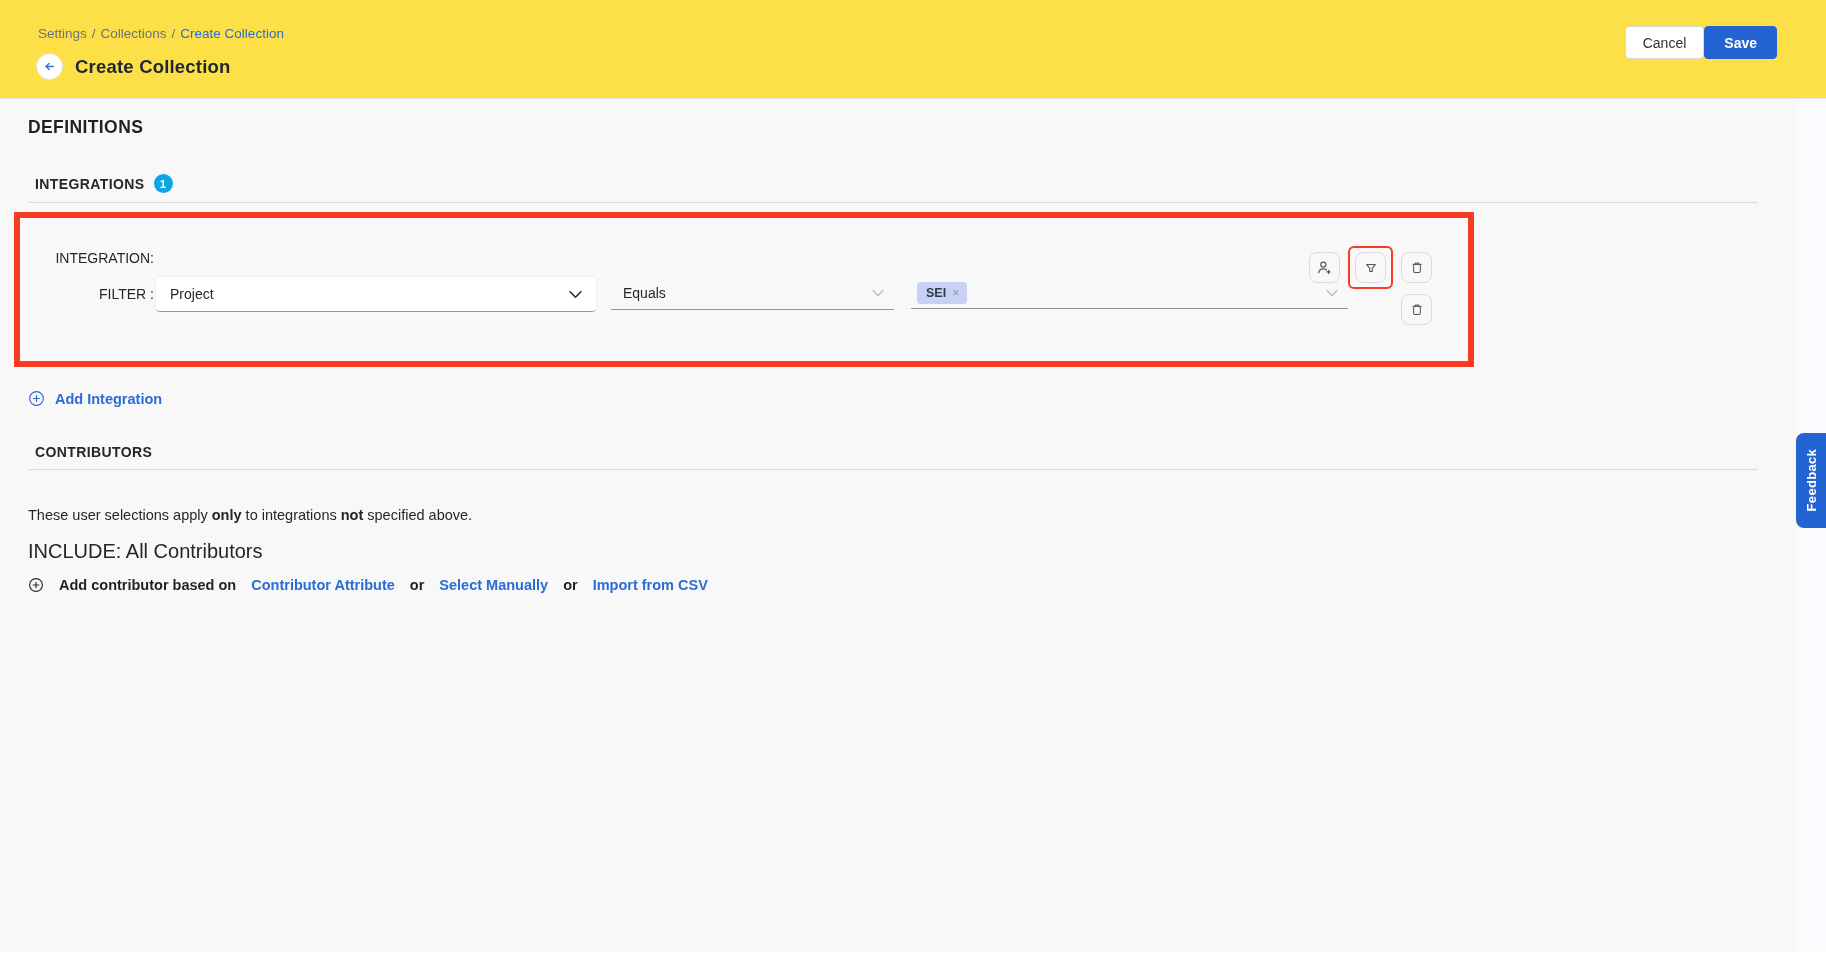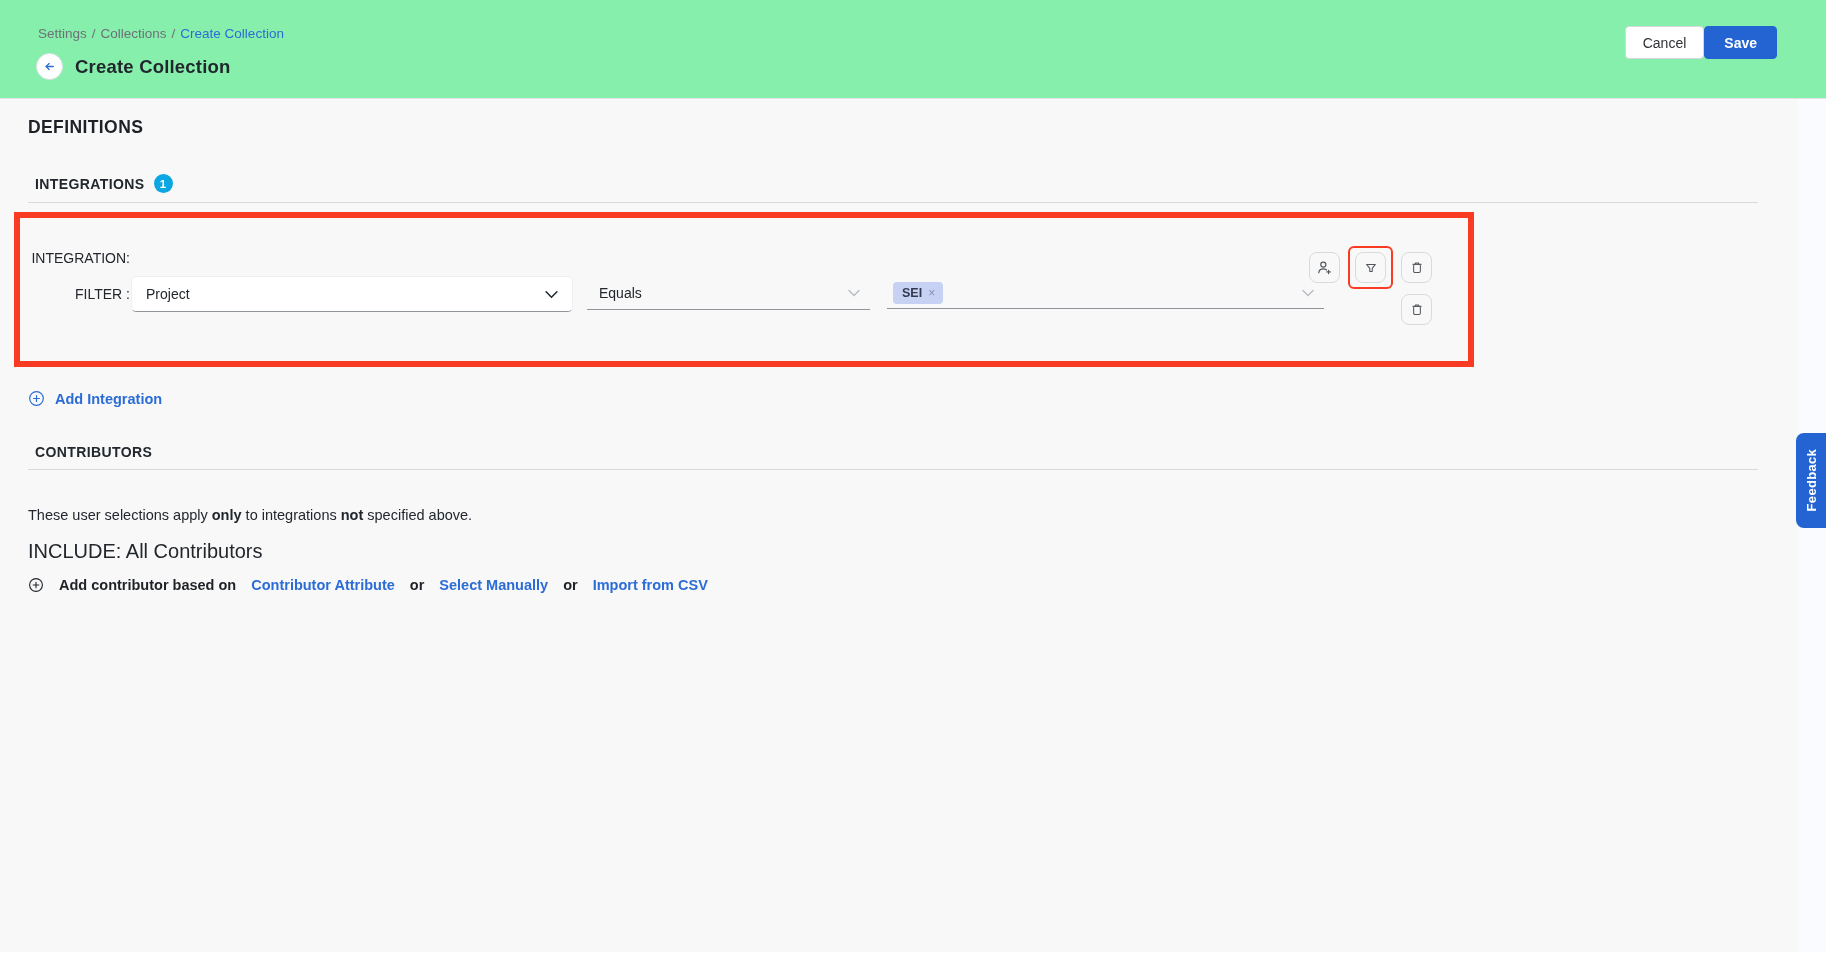--- a/index.html
+++ b/index.html
@@ -5,21 +5,21 @@
   * { box-sizing: border-box; margin: 0; padding: 0; }
   html, body { width: 1826px; height: 953px; }
   body {
     font-family: "Liberation Sans", "DejaVu Sans", sans-serif;
     color: #22272d;
     background: #ffffff;
   }
   .app { position: relative; width: 1826px; height: 953px; overflow: hidden; background:#ffffff; }
 
   
-  .header { position: relative; height: 99px; background: #86efac; border-bottom: 1px solid #e3e4e6; }
+  .header { position: relative; height: 99px; background: #fde047; border-bottom: 1px solid #e3e4e6; }
   .breadcrumb { position: absolute; left: 38px; top: 26px; font-size: 13.5px; color: #6d7177; }
   .breadcrumb .sep { margin: 0 5px; color: #6d7177; }
   .breadcrumb .crumb-current { color: #2c6cd6; }
   .title-row { position: absolute; left: 36px; top: 53px; display: flex; align-items: center; gap: 12px; }
   .back-btn {
     width: 27px; height: 27px; border-radius: 50%; background: #fff;
     border: 1px solid #dfe2e7; display: flex; align-items: center; justify-content: center;
     cursor: pointer; flex: none;
   }
   .page-title { font-size: 18.5px; font-weight: 700; color: #22272d; letter-spacing: .2px; }
@@ -41,21 +41,21 @@
 
   .section-label-row { margin-top: 36px; display: flex; align-items: center; gap: 9px; }
   .section-label { font-size: 14px; font-weight: 700; letter-spacing: .4px; color: #22272d; padding-left: 7px; }
   .count-badge { width: 19px; height: 19px; border-radius: 50%; background: #0aa7e2; color: #fff; font-size: 11.5px; font-weight: 700; display: flex; align-items: center; justify-content: center; }
   .hr { height: 1px; background: #d9dadc; margin-top: 9px; margin-right: 68px; }
 
   
   .red-box {
     position: relative; margin: 9px 29px 0 -14px; 
     margin-left: -14px; width: 1460px; height: 155px;
-    border: 6px solid #f83b22; background: #f8f8f8;
+    border: 6px solid #f83b22; background: #f8f8f8; padding-left: 24px;
   }
   .int-row { display: flex; align-items: flex-end; margin-top: 32px; }
   .label-col { width: 110px; flex: none; text-align: right; font-size: 14px; font-weight: 500; color: #23272c; padding-bottom: 8px; }
   .select-underline {
     border-bottom: 1px solid #8f959b; display: flex; align-items: center; justify-content: space-between;
     padding: 6px 10px 7px 12px; font-size: 14px; color: #23272c; cursor: pointer;
   }
   .field-integration { width: 602px; margin-left: 12px; }
   .filter-row { display: flex; align-items: center; margin-top: 2px; }
   .select-box {

